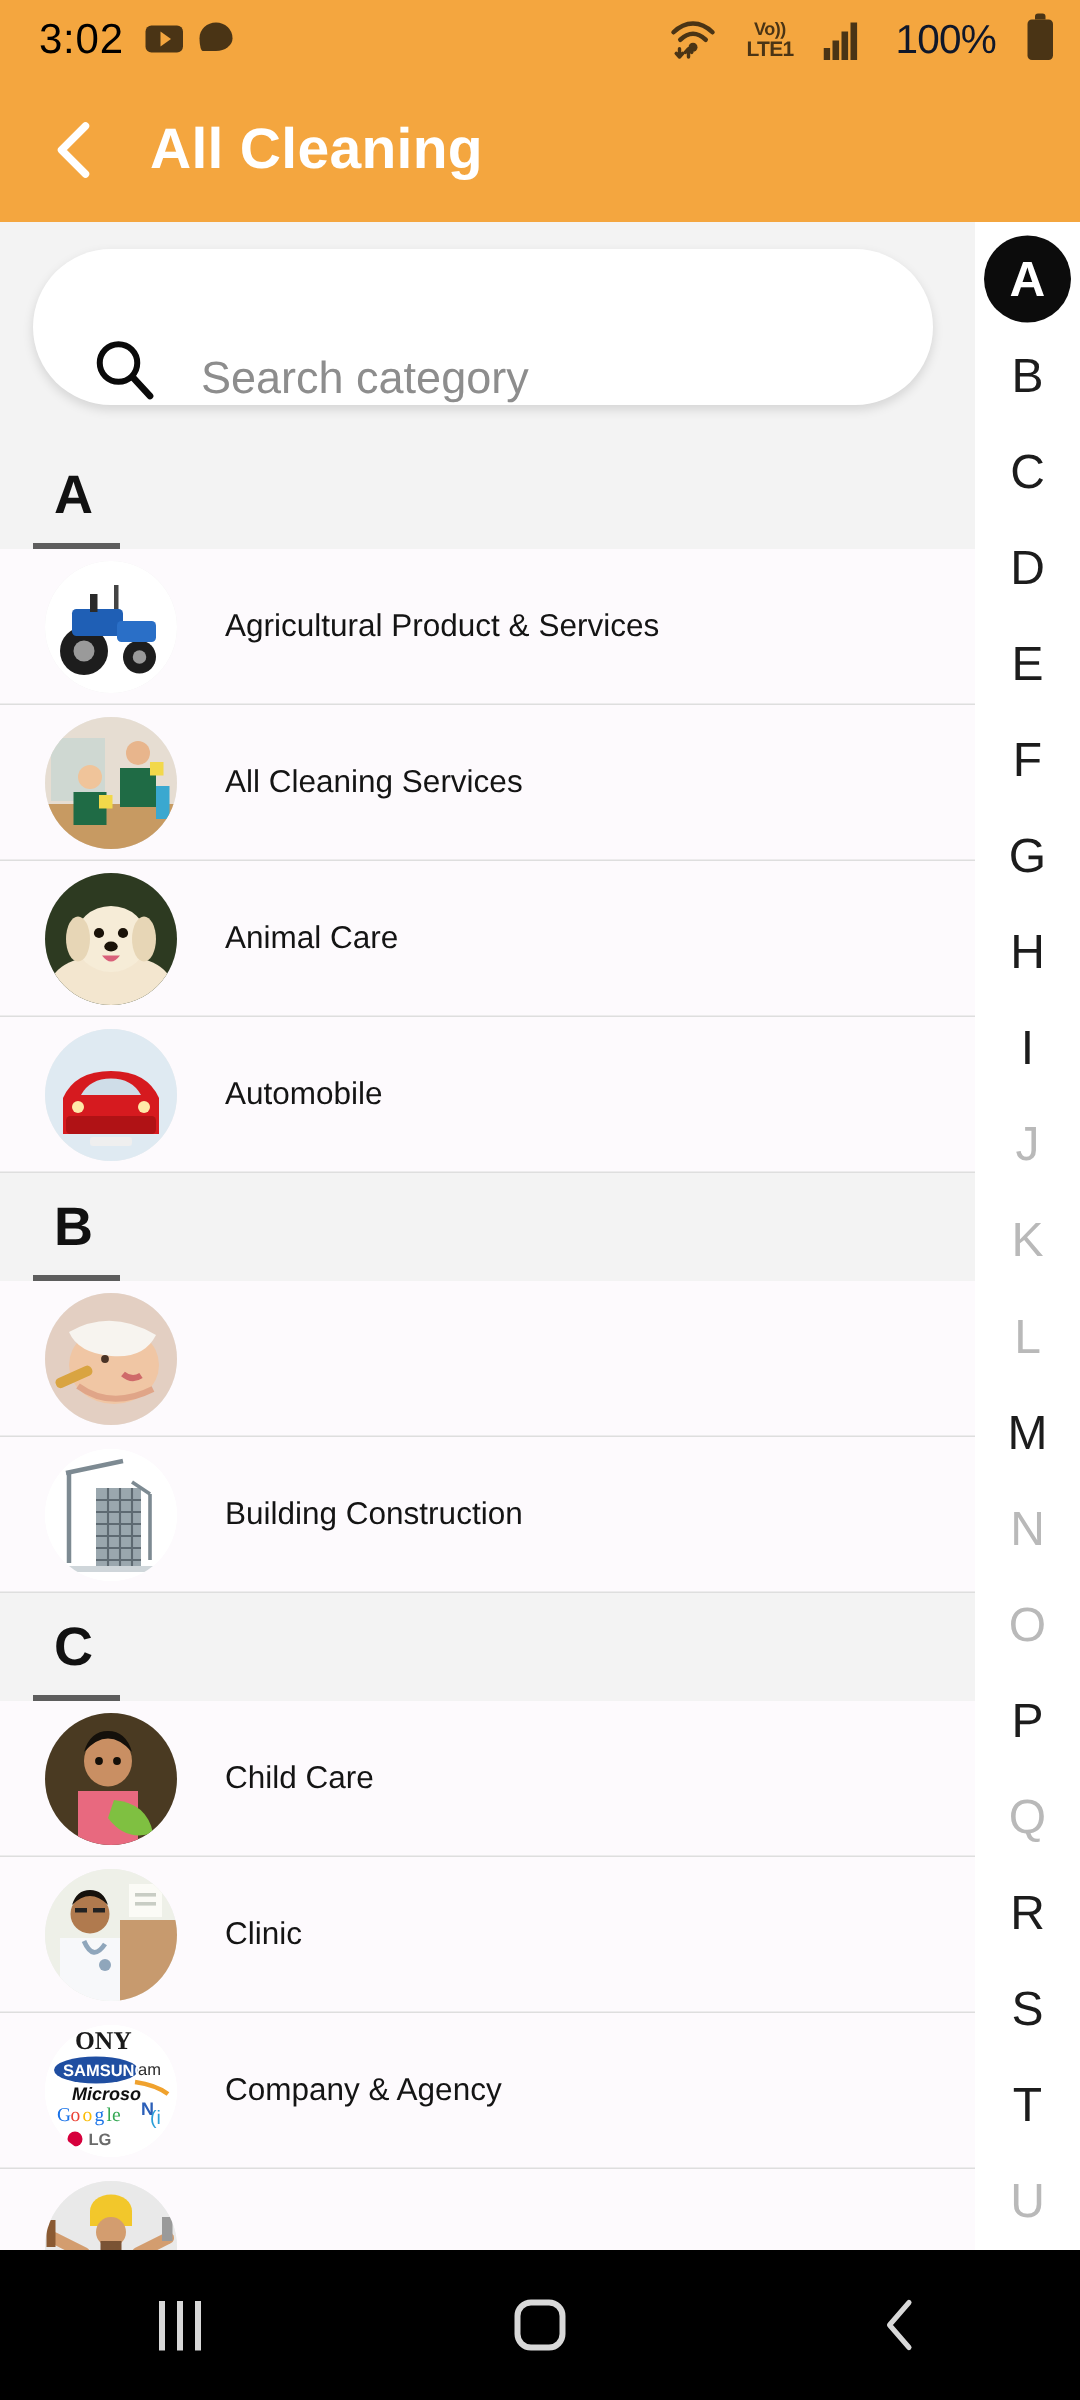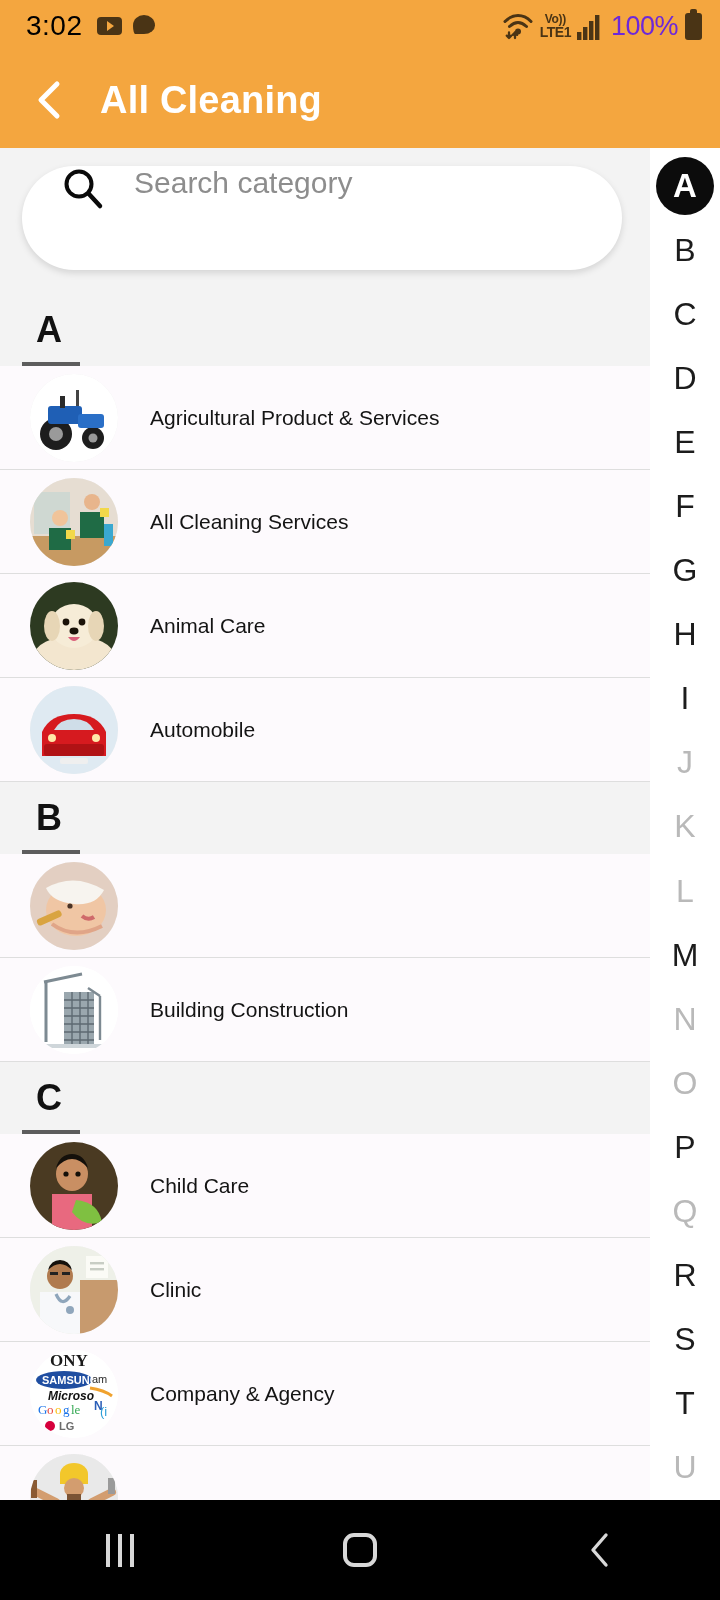--- a/index.html
+++ b/index.html
@@ -27,29 +27,29 @@
   .yt-icon i{
     width:0;height:0;border-left:7px solid #F4A63F;
     border-top:5px solid transparent;border-bottom:5px solid transparent;
     display:block; margin-left:2px;
   }
   .chat-icon{ width:22px;height:22px; position:relative; }
   .chat-icon span{
     display:block;width:22px;height:19px;background:#4a3415;
     border-radius:50% 50% 50% 10%/55% 55% 45% 45%;
   }
-  .sb-right{ margin-left:auto; display:flex; align-items:center; gap:6px; }
+  .sb-right{ margin-left:auto; display:flex; align-items:center; gap:20px; }
   .sb-right svg{ display:block; }
   .volte{
     display:flex;flex-direction:column;align-items:center;
     line-height:1; color:#4a3415; font-weight:700;
   }
   .volte .v1{ font-size:12px; letter-spacing:-.3px; }
   .volte .v2{ font-size:14px; letter-spacing:-.5px; }
-  .sb-pct{ font-size:27px; color:#6d28d9; letter-spacing:-.5px; }
+  .sb-pct{ font-size:27px; color:#0f172a; letter-spacing:-.5px; }
   .batt{
     width:17px;height:27px;background:#4a3415;border-radius:3px;
     position:relative; margin-left:1px;
   }
   .batt:before{
     content:"";position:absolute;top:-4px;left:5px;width:7px;height:4px;
     background:#4a3415;border-radius:2px 2px 0 0;
   }
 
   
@@ -73,21 +73,21 @@
   }
   .content{
     position:absolute;top:0;left:0;right:70px;bottom:0;
     background:#F3F3F3; overflow:hidden;
   }
 
   
   .search-wrap{ padding:18px 28px 24px 22px; }
   .searchbox{
     height:104px;background:#ffffff;border-radius:52px;
-    display:flex;align-items:flex-start;padding-left:38px;
+    display:flex;align-items:flex-end;padding-left:38px;
     box-shadow:0 3px 7px rgba(0,0,0,.13);
   }
   .search-icon{ flex:0 0 auto; display:flex; align-items:center; }
   .search-input{
     border:none;outline:none;background:transparent;
     font-family:"Liberation Sans",sans-serif;
     font-size:30px;color:#2b2b2b;margin-left:28px;width:100%;
   }
   .search-input::placeholder{ color:#8d8d8d; }
 

